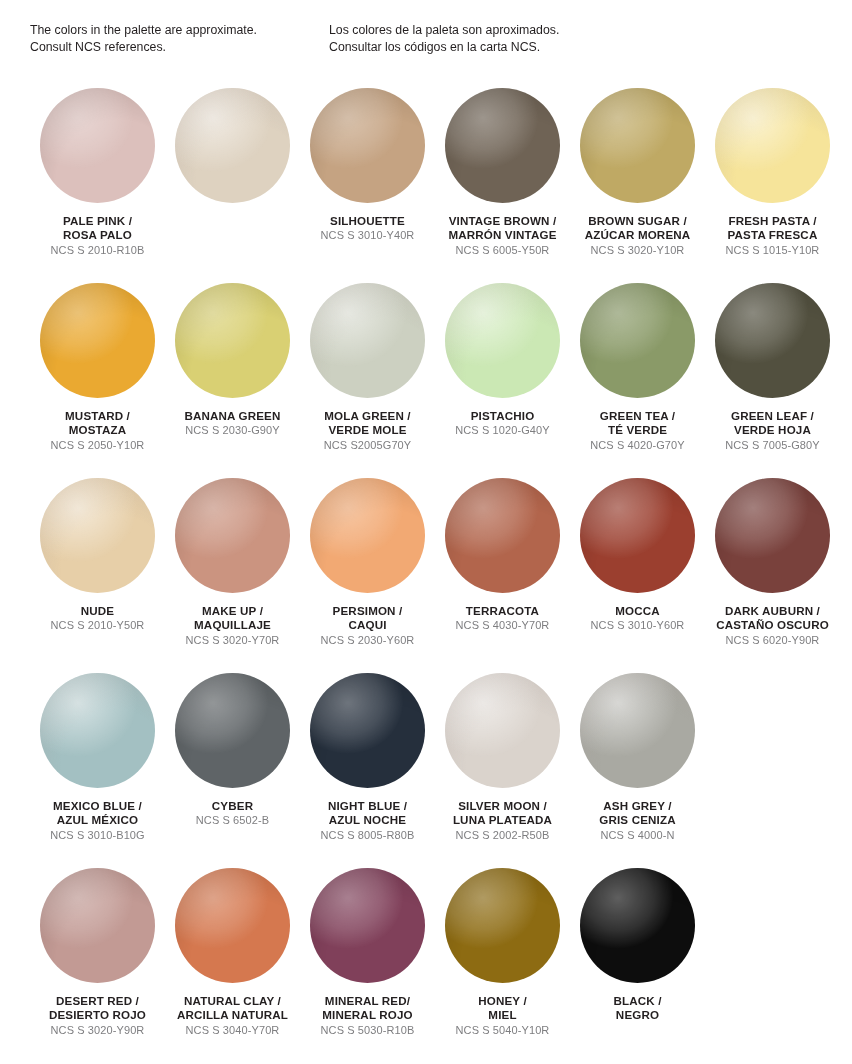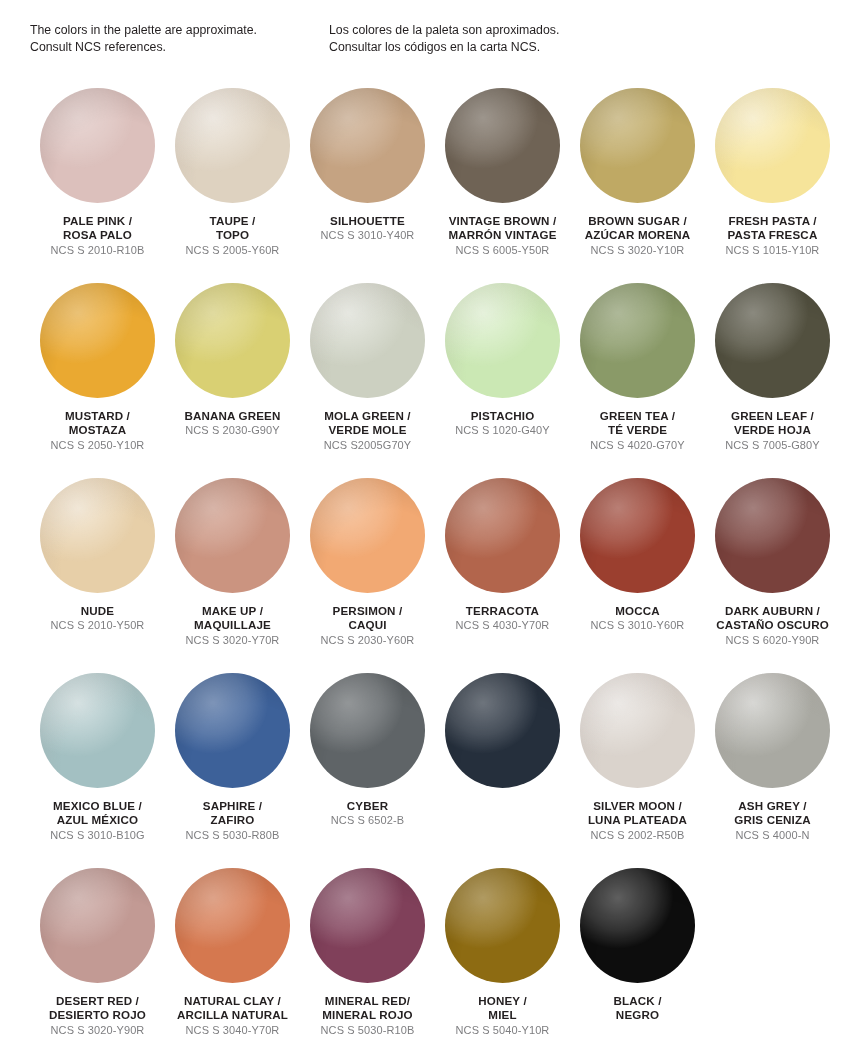--- a/index.html
+++ b/index.html
@@ -134,25 +134,20 @@
           <div class="labels">
             <div class="name">PALE PINK /
 ROSA PALO</div>
             <div class="code">NCS S 2010-R10B</div>
           </div>
         </div>
         <div class="cell">
           <div class="swatch-wrap">
             <div class="swatch light-edge" style="background: rgb(222, 210, 192);"></div>
           </div>
-          <div class="labels">
-            <div class="name">TAUPE /
-TOPO</div>
-            <div class="code">NCS S 2005-Y60R</div>
-          </div>
         </div>
         <div class="cell">
           <div class="swatch-wrap">
             <div class="swatch" style="background: rgb(197, 163, 130);"></div>
           </div>
           <div class="labels">
             <div class="name">SILHOUETTE</div>
             <div class="code">NCS S 3010-Y40R</div>
           </div>
         </div>
@@ -312,40 +307,35 @@
             <div class="swatch light-edge" style="background: rgb(163, 192, 194);"></div>
           </div>
           <div class="labels">
             <div class="name">MEXICO BLUE /
 AZUL MÉXICO</div>
             <div class="code">NCS S 3010-B10G</div>
           </div>
         </div>
         <div class="cell">
           <div class="swatch-wrap">
-            <div class="swatch" style="background: rgb(61, 97, 153);"></div>
-          </div>
-          <div class="labels">
-            <div class="name">SAPHIRE /
-ZAFIRO</div>
-            <div class="code">NCS S 5030-R80B</div>
-          </div>
-        </div>
-        <div class="cell">
-          <div class="swatch-wrap">
             <div class="swatch" style="background: rgb(95, 100, 103);"></div>
           </div>
           <div class="labels">
             <div class="name">CYBER</div>
             <div class="code">NCS S 6502-B</div>
           </div>
         </div>
         <div class="cell">
           <div class="swatch-wrap">
             <div class="swatch" style="background: rgb(37, 47, 60);"></div>
+          </div>
+          <div class="labels">
+            <div class="name">NIGHT BLUE /
+AZUL NOCHE</div>
+            <div class="code">NCS S 8005-R80B</div>
           </div>
         </div>
         <div class="cell">
           <div class="swatch-wrap">
             <div class="swatch light-edge" style="background: rgb(218, 211, 204);"></div>
           </div>
           <div class="labels">
             <div class="name">SILVER MOON /
 LUNA PLATEADA</div>
             <div class="code">NCS S 2002-R50B</div>

